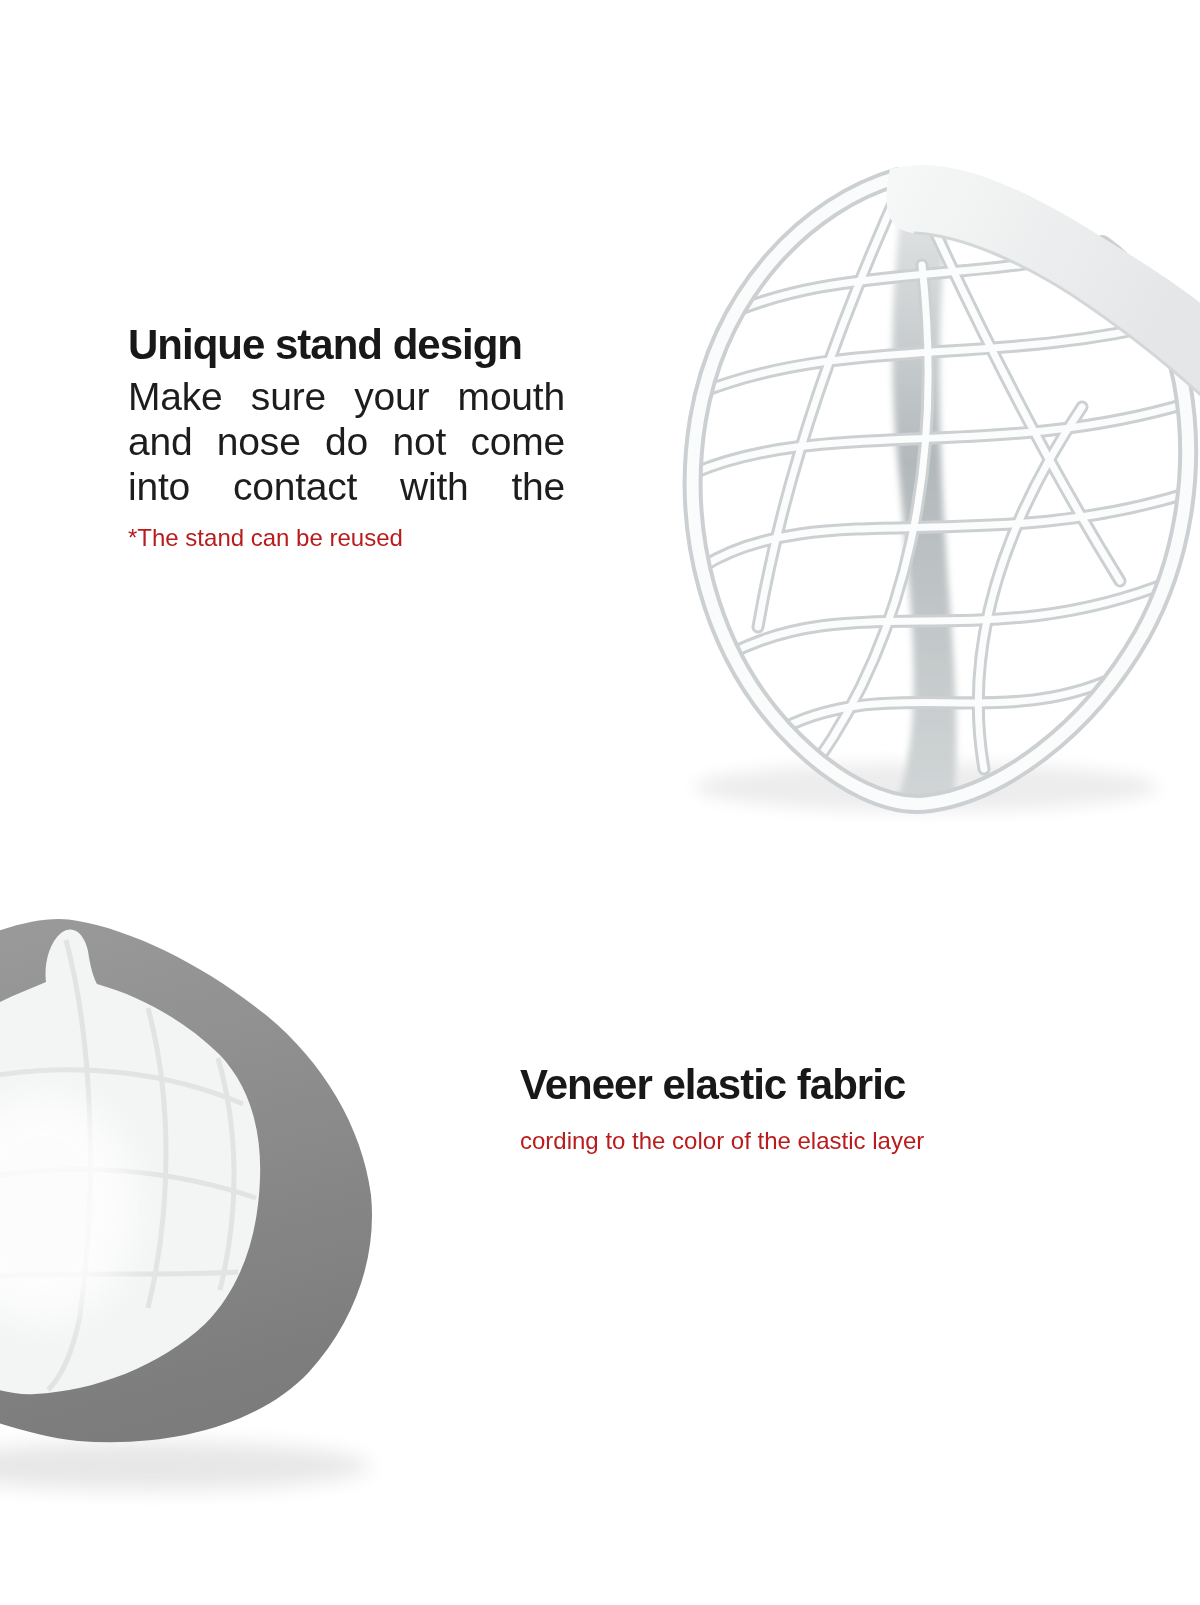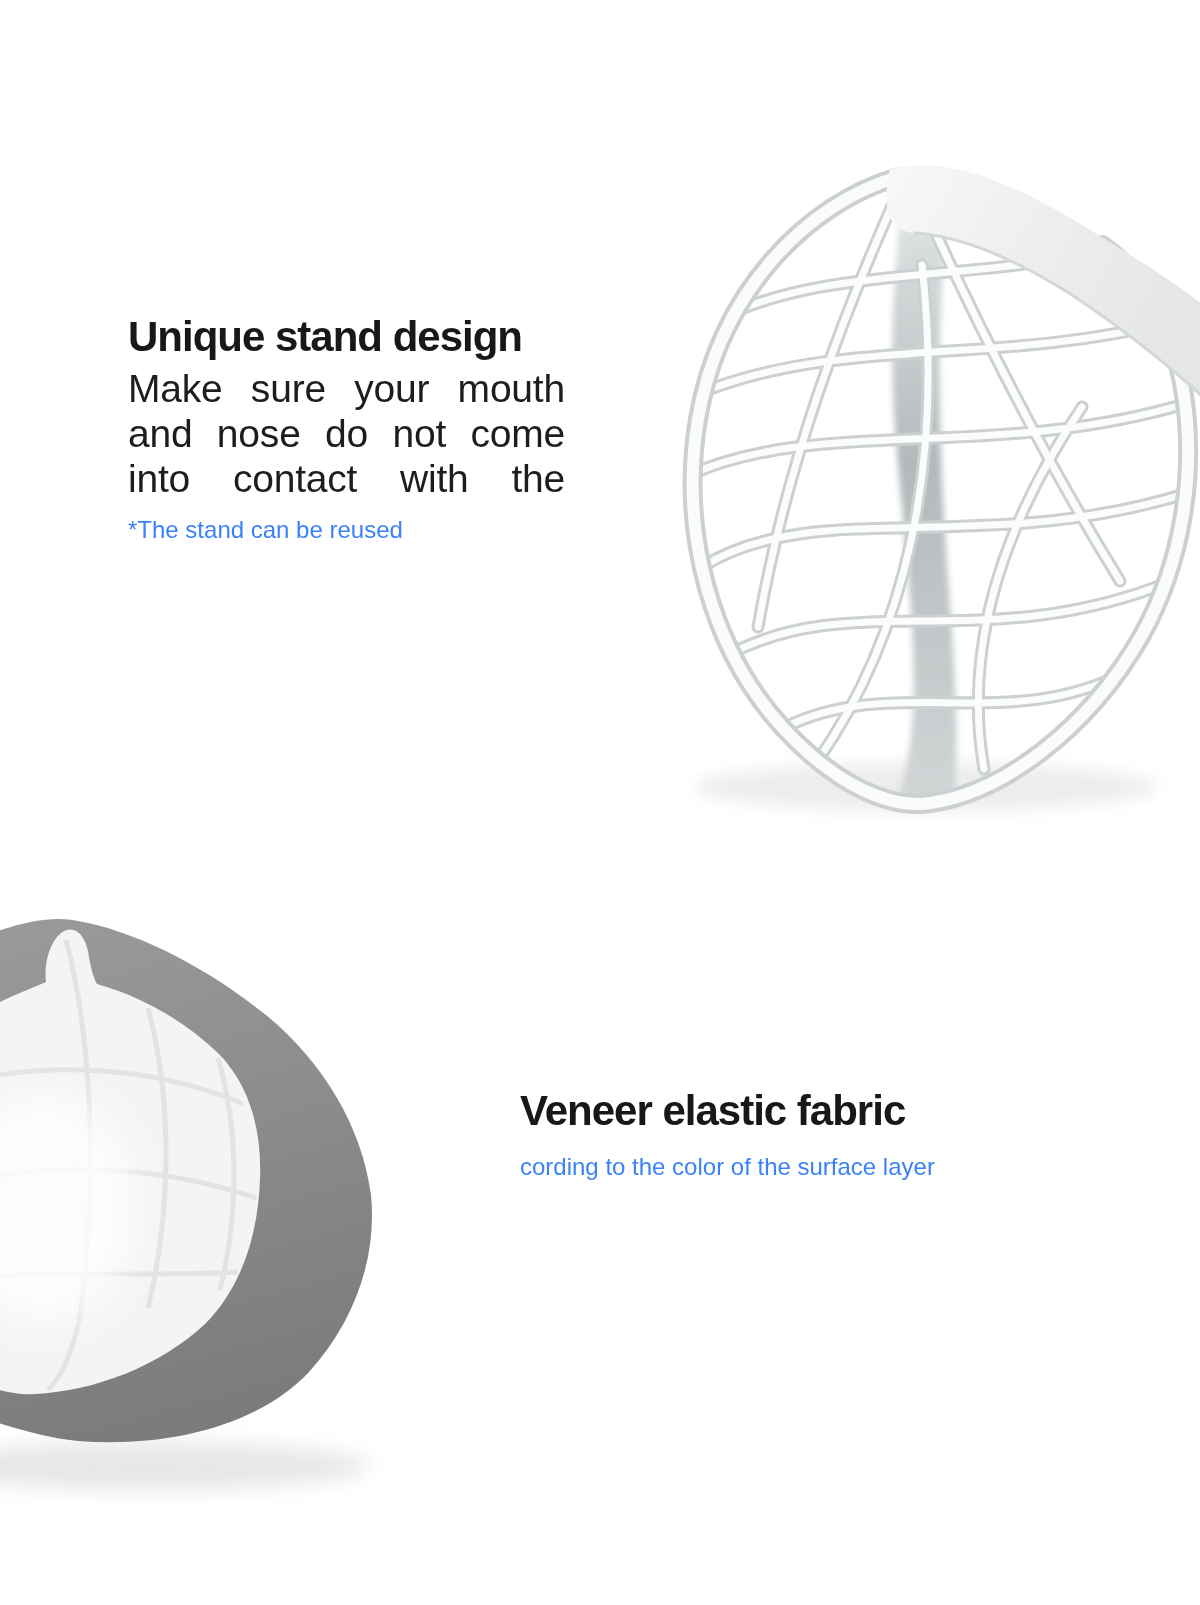--- a/index.html
+++ b/index.html
@@ -7,22 +7,22 @@
     width:1200px;height:1605px;
     background:#ffffff;
     font-family:"Liberation Sans", sans-serif;
     color:#1d1d1d;
     overflow:hidden;
     position:relative;
   }
   .canvas{position:absolute;inset:0;width:1200px;height:1605px;}
 
   .text-block{position:absolute;}
-  .block-stand{left:128px;top:314px;width:437px;}
-  .block-fabric{left:520px;top:1088px;width:604px;}
+  .block-stand{left:128px;top:322px;width:437px;}
+  .block-fabric{left:520px;top:1062px;width:604px;}
 
   .heading{
     font-weight:700;
     font-size:42px;
     line-height:46px;
     letter-spacing:-1px;
     color:#181818;
     white-space:nowrap;
   }
   .body-copy{margin-top:6px;}
@@ -32,21 +32,21 @@
     letter-spacing:-0.2px;
     color:#1d1d1d;
     text-align:justify;
     text-align-last:justify;
   }
   .body-line.last{text-align-last:left;}
   .footnote{margin-top:14px;}
   .footnote-line{
     font-size:24px;
     line-height:47px;
-    color:#3b82f6;
+    color:#b91c1c;
     white-space:nowrap;
     margin-top:9px;
   }
   .block-stand .footnote-line{line-height:30px;}
 
   .product-img{position:absolute;display:block;}
   .bracket-img{left:658px;top:135px;width:545px;height:710px;}
   .mask-img{left:0px;top:878px;width:400px;height:627px;}
 </style>
 </head>
@@ -171,17 +171,17 @@
     </g>
 
     <ellipse cx="42" cy="330" rx="95" ry="115" fill="#ffffff" opacity="0.8" filter="url(#msoft18)"></ellipse>
   </svg>
 
   <div class="text-block block-fabric">
     <div class="heading">Veneer elastic fabric</div>
     <div class="body-copy">
     </div>
     <div class="footnote" style="margin-top:8px;">
-      <div class="footnote-line">cording to the color of the surface layer</div>
+      <div class="footnote-line">cording to the color of the elastic layer</div>
     </div>
   </div>
 
 </div>
 
 </body></html>

